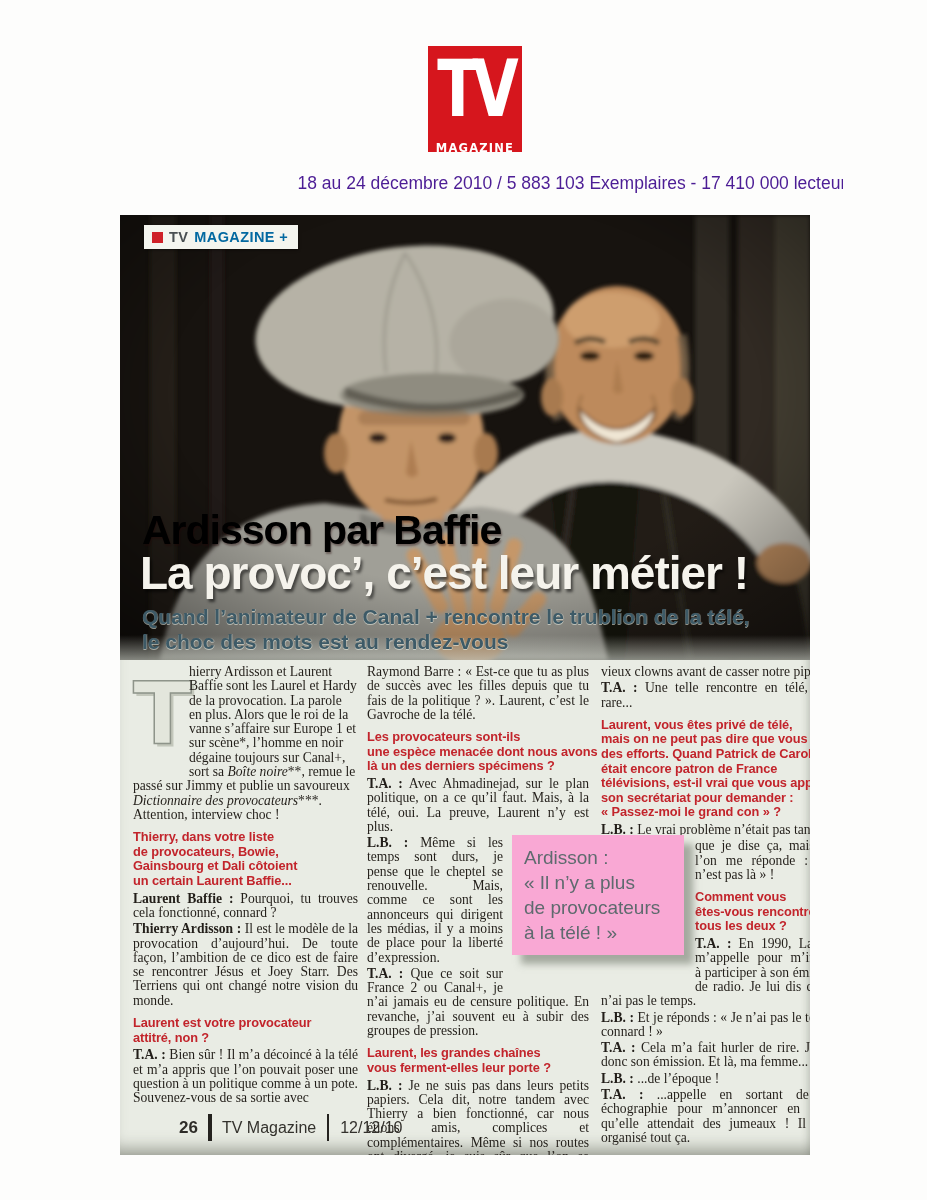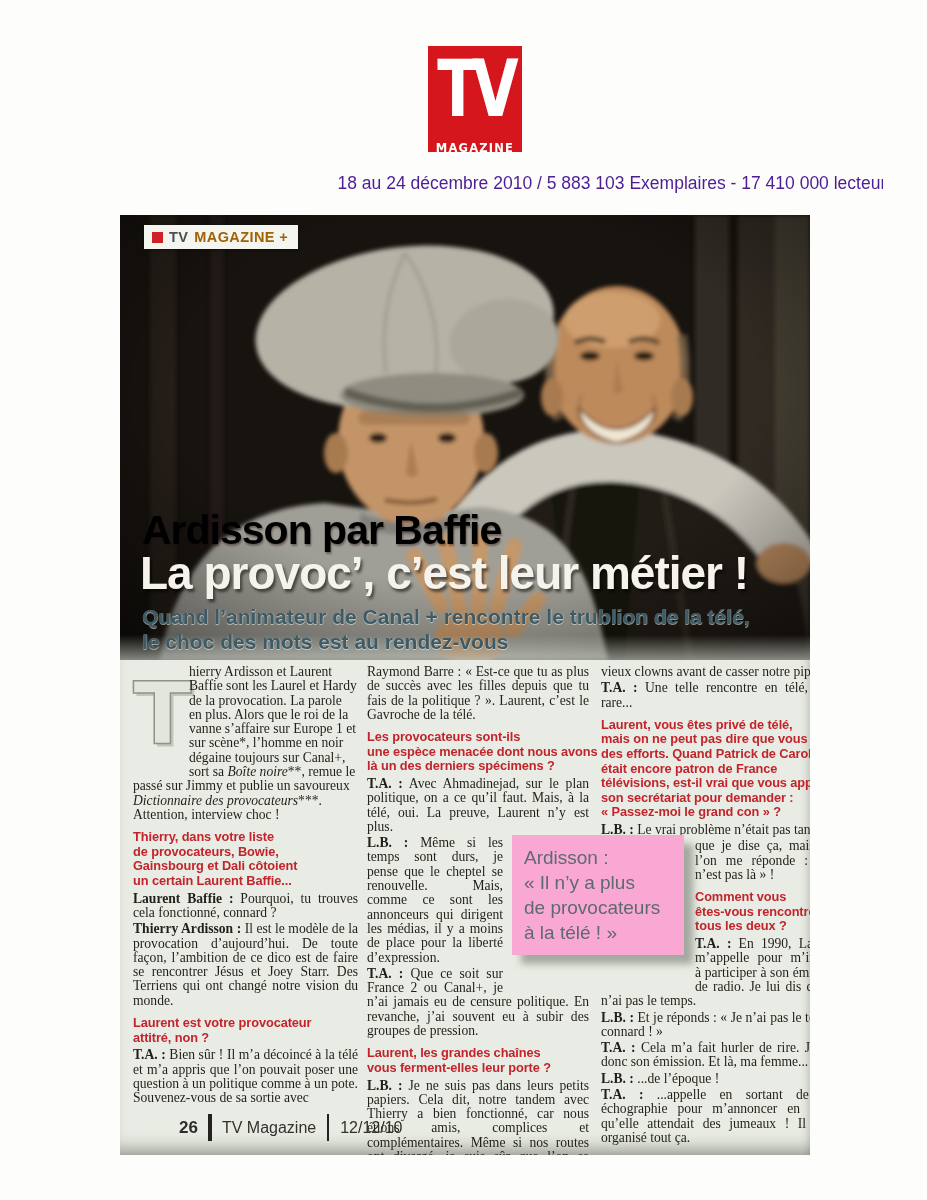--- a/index.html
+++ b/index.html
@@ -1,17 +1,17 @@
 <!DOCTYPE html>
 <html><head>
 <meta charset="utf-8">
 <style>
   html,body{margin:0;padding:0;}
   body{width:927px;height:1200px;background:#fdfdfc;font-family:"Liberation Sans",sans-serif;}
-  .canvas{position:relative;width:843px;height:1200px;overflow:hidden;background:#fdfdfc;padding-left:40px;}
+  .canvas{position:relative;width:843px;height:1200px;overflow:hidden;background:#fdfdfc;}
 
   
   .logo{position:absolute;left:428px;top:46px;width:94px;height:106px;background:#d6161d;text-align:center;overflow:hidden;}
   .logo .tv{display:block;color:#fff;font-family:"DejaVu Sans",sans-serif;font-weight:bold;
             font-size:60px;line-height:60px;letter-spacing:-6px;margin-top:3px;
             transform:scaleY(1.32);transform-origin:top center;}
   .logo .mag{display:block;color:#fff;font-family:"DejaVu Sans",sans-serif;font-weight:bold;
              font-size:11.5px;letter-spacing:1.2px;margin-top:32px;}
   .tagline{position:absolute;top:173px;left:12px;width:100%;text-align:right;
            font-size:17.5px;color:#4c1d95;}
@@ -21,21 +21,21 @@
             overflow:hidden;
             box-shadow:inset 0 -16px 16px -10px rgba(75,80,68,.5), inset -7px 0 9px -6px rgba(75,80,68,.28);}
 
   .photo{position:absolute;left:0;top:0;width:690px;height:445px;display:block;}
 
   .badge{position:absolute;top:10px;left:24px;z-index:4;background:#f4f5ef;
          padding:4px 10px 4px 8px;display:flex;align-items:center;gap:6px;
          box-shadow:0 1px 3px rgba(0,0,0,.45);font-weight:700;font-size:14.5px;letter-spacing:.4px;}
   .badge .sq{width:11px;height:11px;background:#cf2128;}
   .badge .tvw{color:#494f52;}
-  .badge .rest{color:#a16207;}
+  .badge .rest{color:#0369a1;}
 
   .kicker{position:absolute;left:22px;top:292px;z-index:4;font-size:41px;font-weight:700;
           letter-spacing:-1px;color:#000000;text-shadow:1px 2px 2px rgba(35,8,8,.4);white-space:nowrap;}
   .main-head{position:absolute;left:20px;top:331px;z-index:4;font-size:46px;font-weight:700;
              letter-spacing:-1px;color:#f5f3ec;text-shadow:2px 3px 3px rgba(0,0,0,.55);white-space:nowrap;}
   .subhead{position:absolute;left:22px;top:390px;z-index:4;font-size:21px;font-weight:700;
            line-height:1.18;color:#3d5a67;white-space:pre-line;
            text-shadow:0 1px 0 rgba(238,242,232,.55),1px 0 0 rgba(238,242,232,.3);}
 
   

